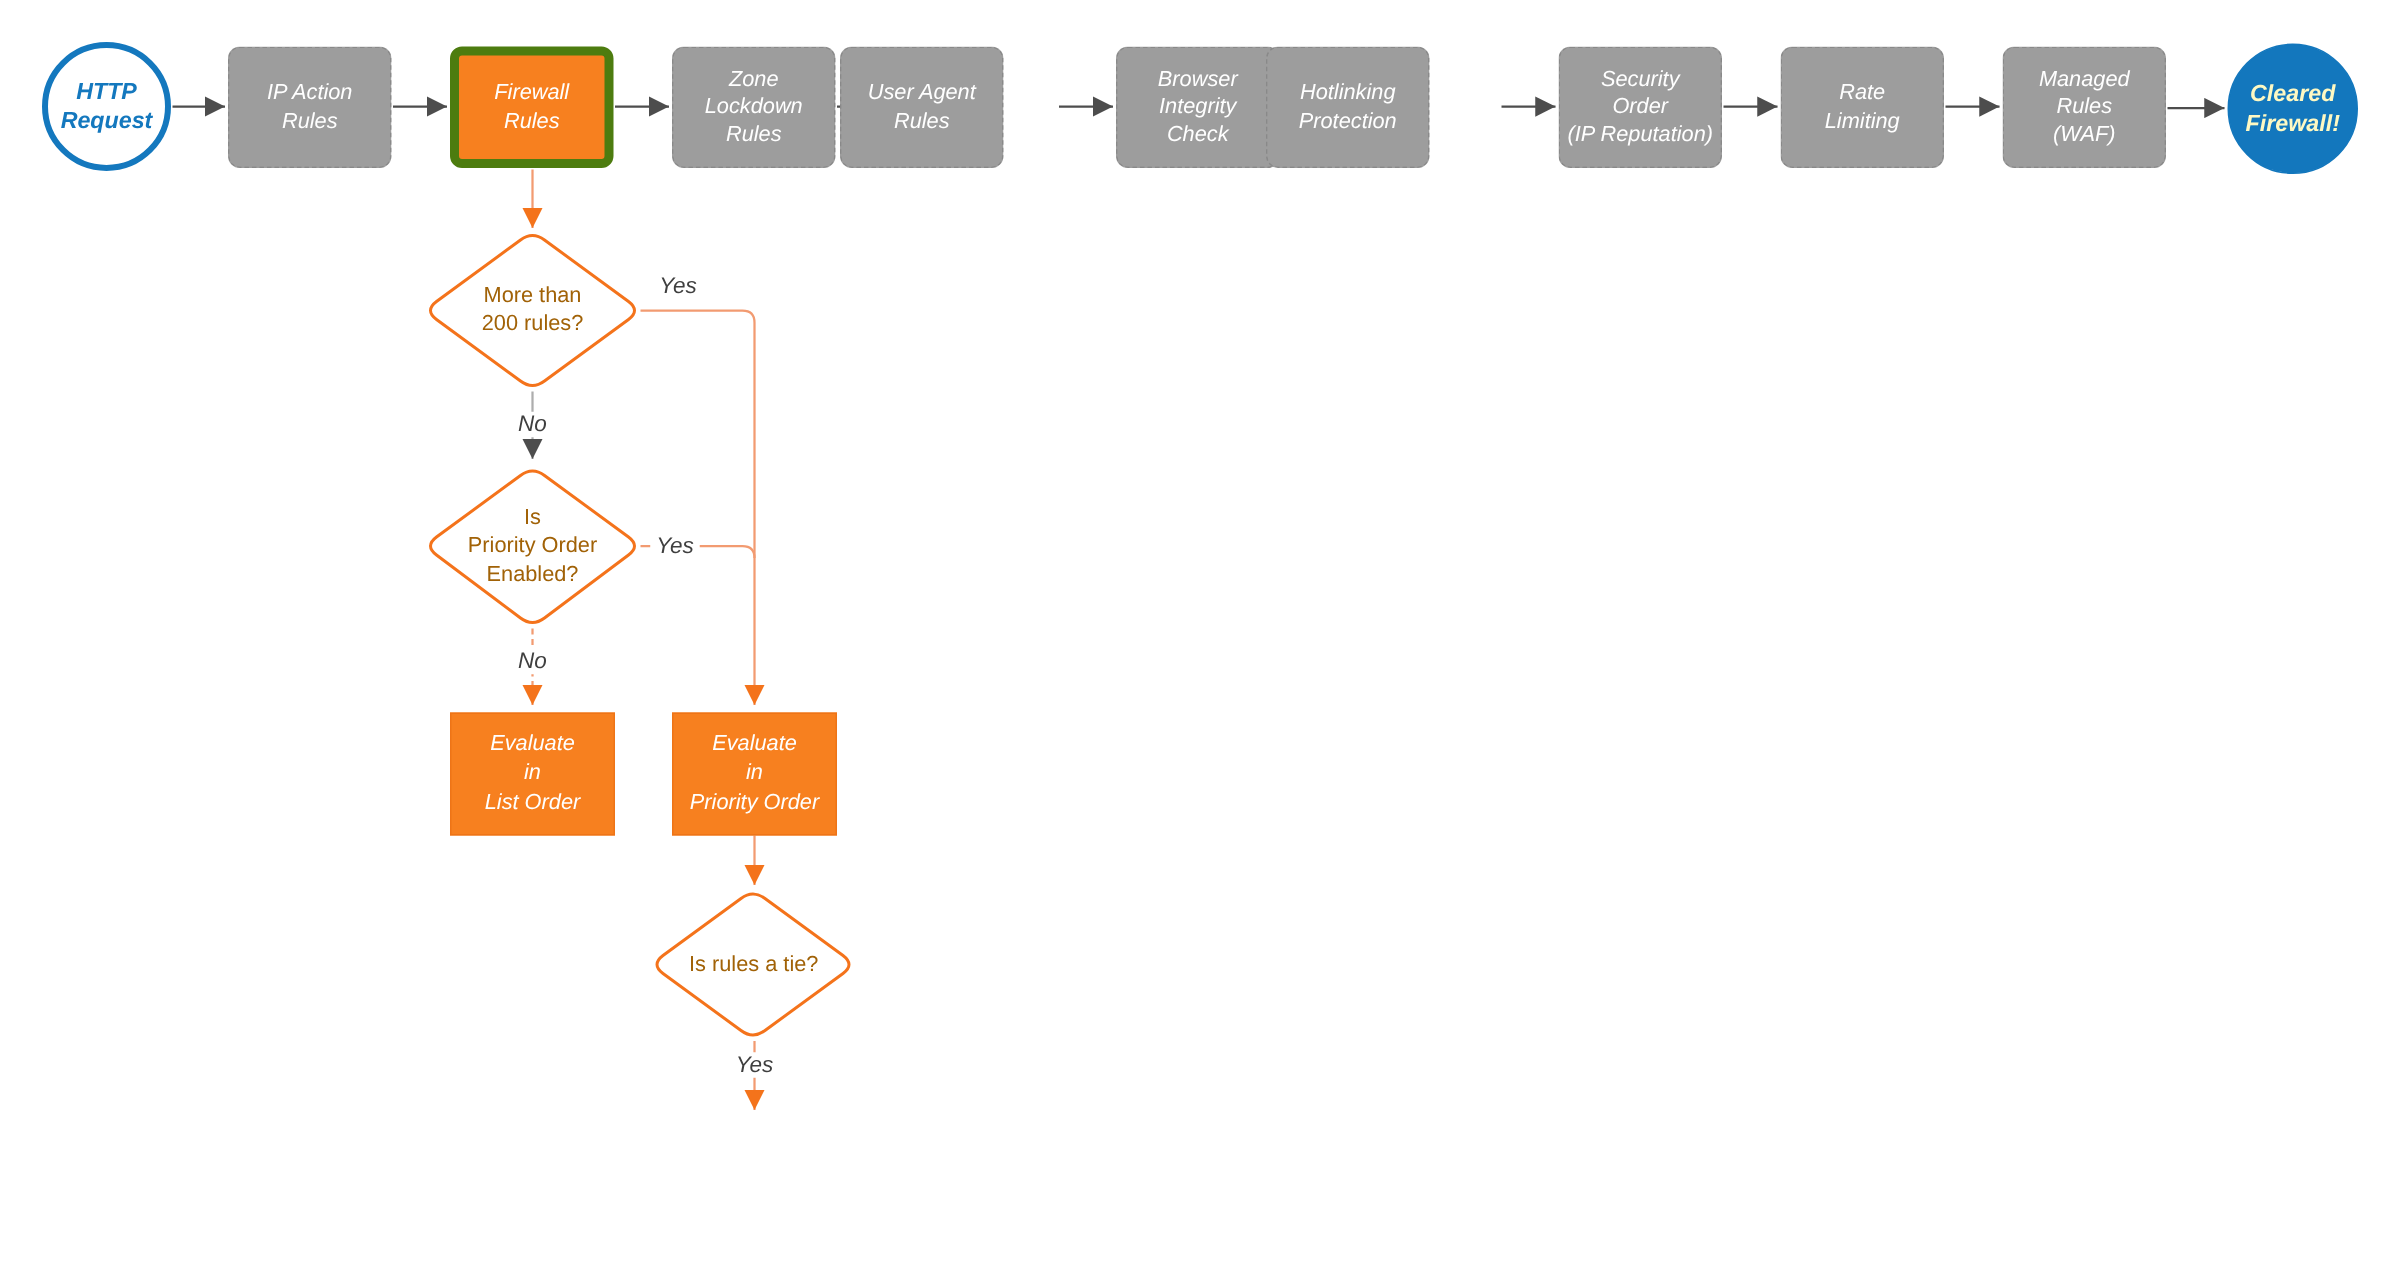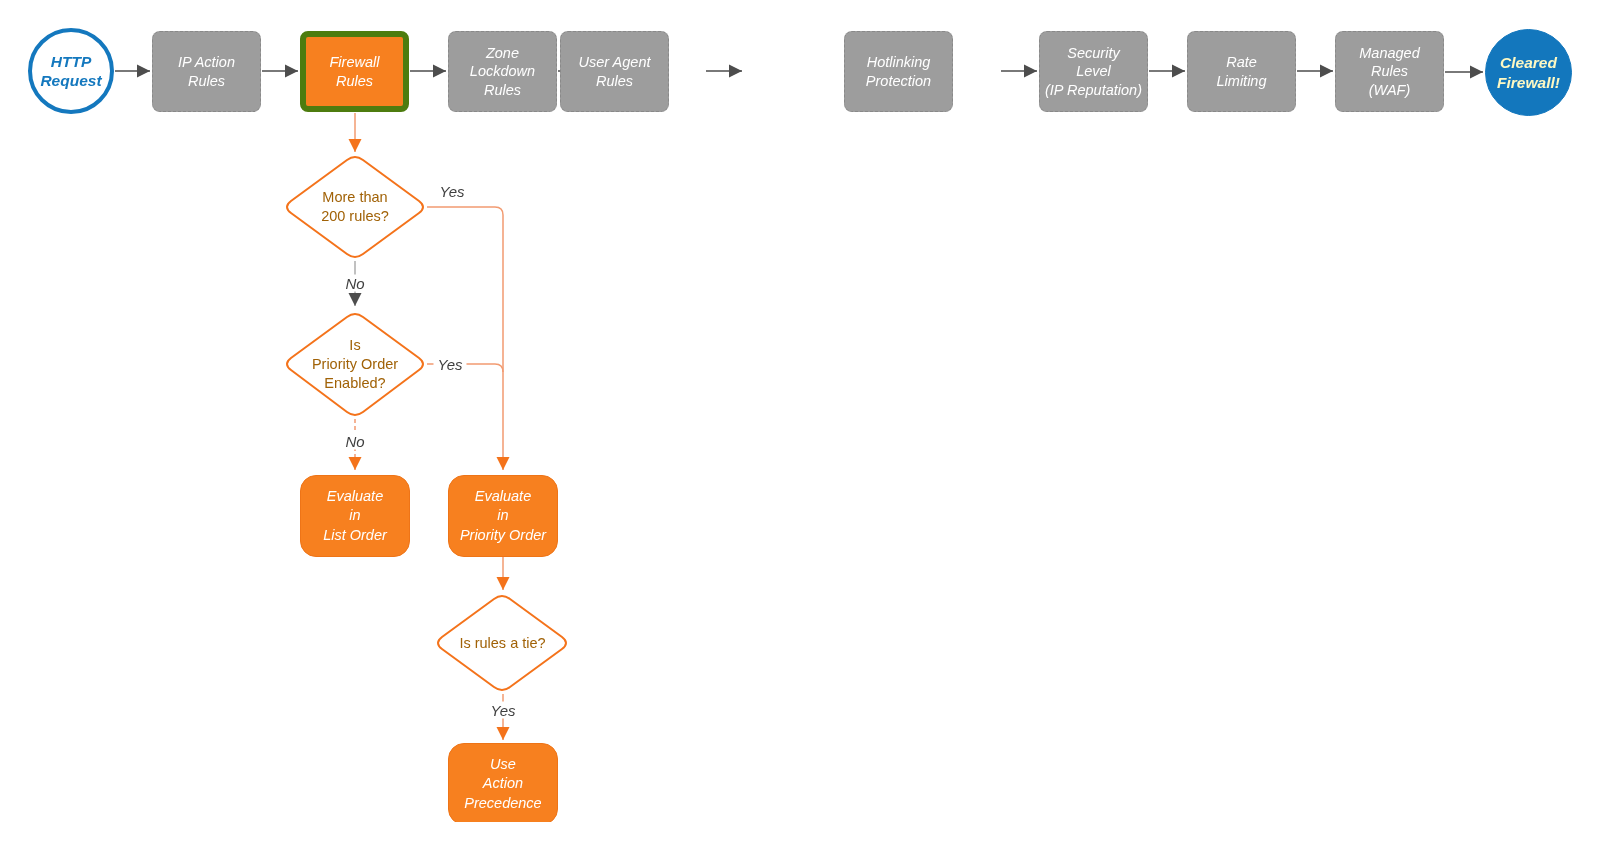--- a/index.html
+++ b/index.html
@@ -20,21 +20,21 @@
   .stage.orange { background:#f7801f; border:6px solid #4d7c0f; }
   .circle-node {
     border-radius:50%; font-style:italic; font-weight:bold;
     font-size:15.5px; line-height:1.25;
   }
   .circle-start { left:28px; top:28px; width:86px; height:86px;
     background:#ffffff; border:4px solid #1478be; color:#1478be; }
   .circle-end { left:1485px; top:29px; width:87px; height:87px;
     background:#1377bd; border:1px solid #1377bd; color:#fef9c3; }
   .action {
-    width:110px; height:82px; border-radius:16px; background:#f7801f;
+    width:110px; height:82px; border-radius:0; background:#f7801f;
     border:1px solid #ee7417; font-style:italic; font-size:14.5px;
     line-height:1.32; color:#ffffff;
   }
   .diamond-label {
     position:absolute; display:flex; align-items:center; justify-content:center;
     text-align:center; white-space:pre-line; font-size:14.5px; line-height:1.3;
     color:#a16207; z-index:3; pointer-events:none;
   }
   .edge-label {
     position:absolute; transform:translate(-50%,-50%);
@@ -108,27 +108,32 @@
   </div>
   <div class="node stage gray" style="left:448px">
     <span>Zone
 Lockdown
 Rules</span>
   </div>
   <div class="node stage gray" style="left:560px">
     <span>User Agent
 Rules</span>
   </div>
+  <div class="node stage gray" style="left:744px">
+    <span>Browser
+Integrity
+Check</span>
+  </div>
   <div class="node stage gray" style="left:844px">
     <span>Hotlinking
 Protection</span>
   </div>
   <div class="node stage gray" style="left:1039px">
     <span>Security
-Level
+Order
 (IP Reputation)</span>
   </div>
   <div class="node stage gray" style="left:1187px">
     <span>Rate
 Limiting</span>
   </div>
   <div class="node stage gray" style="left:1335px">
     <span>Managed
 Rules
 (WAF)</span>
@@ -150,25 +155,20 @@
   <div class="node action" style="left:300px; top:475px">
     <span>Evaluate
 in
 List Order</span>
   </div>
   <div class="node action" style="left:448px; top:475px">
     <span>Evaluate
 in
 Priority Order</span>
   </div>
-  <div class="node action" style="left:448px; top:743px">
-    <span>Use
-Action
-Precedence</span>
-  </div>
 
   <span class="edge-label" style="left:452px; top:191px">Yes</span>
   <span class="edge-label on-line" style="left:355px; top:283px">No</span>
   <span class="edge-label on-line" style="left:450px; top:364px">Yes</span>
   <span class="edge-label on-line" style="left:355px; top:441px">No</span>
   <span class="edge-label on-line" style="left:503px; top:710px">Yes</span>
 
 </div>
 
 </body></html>

